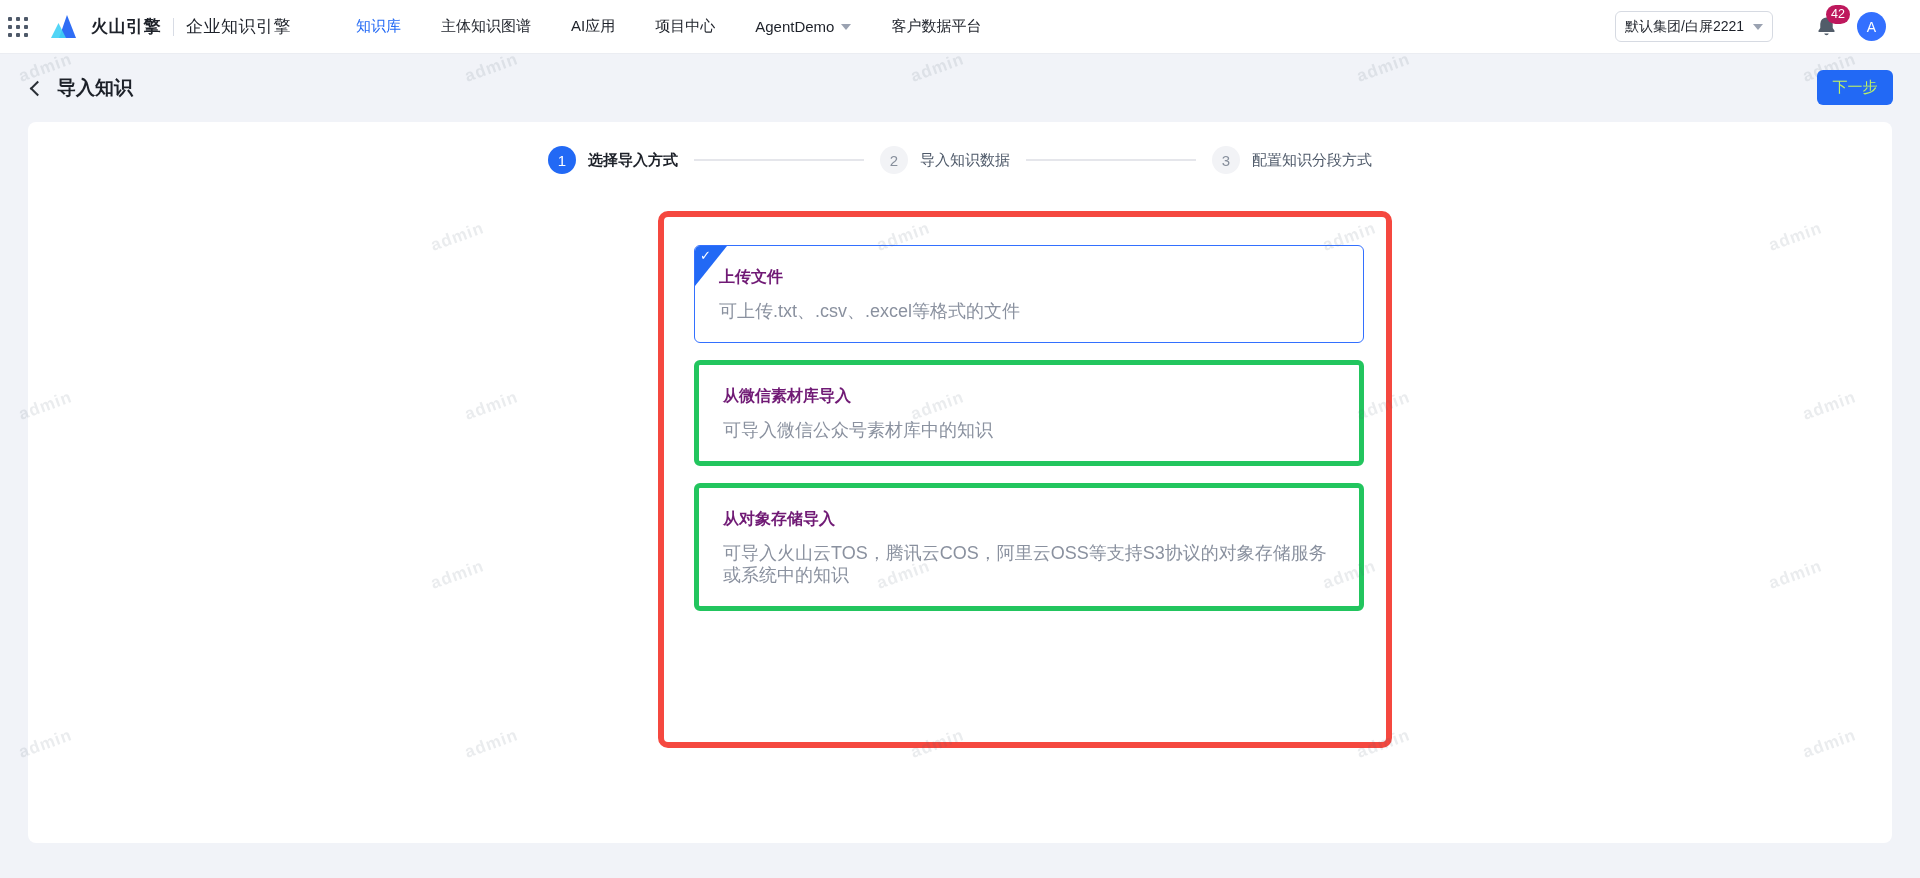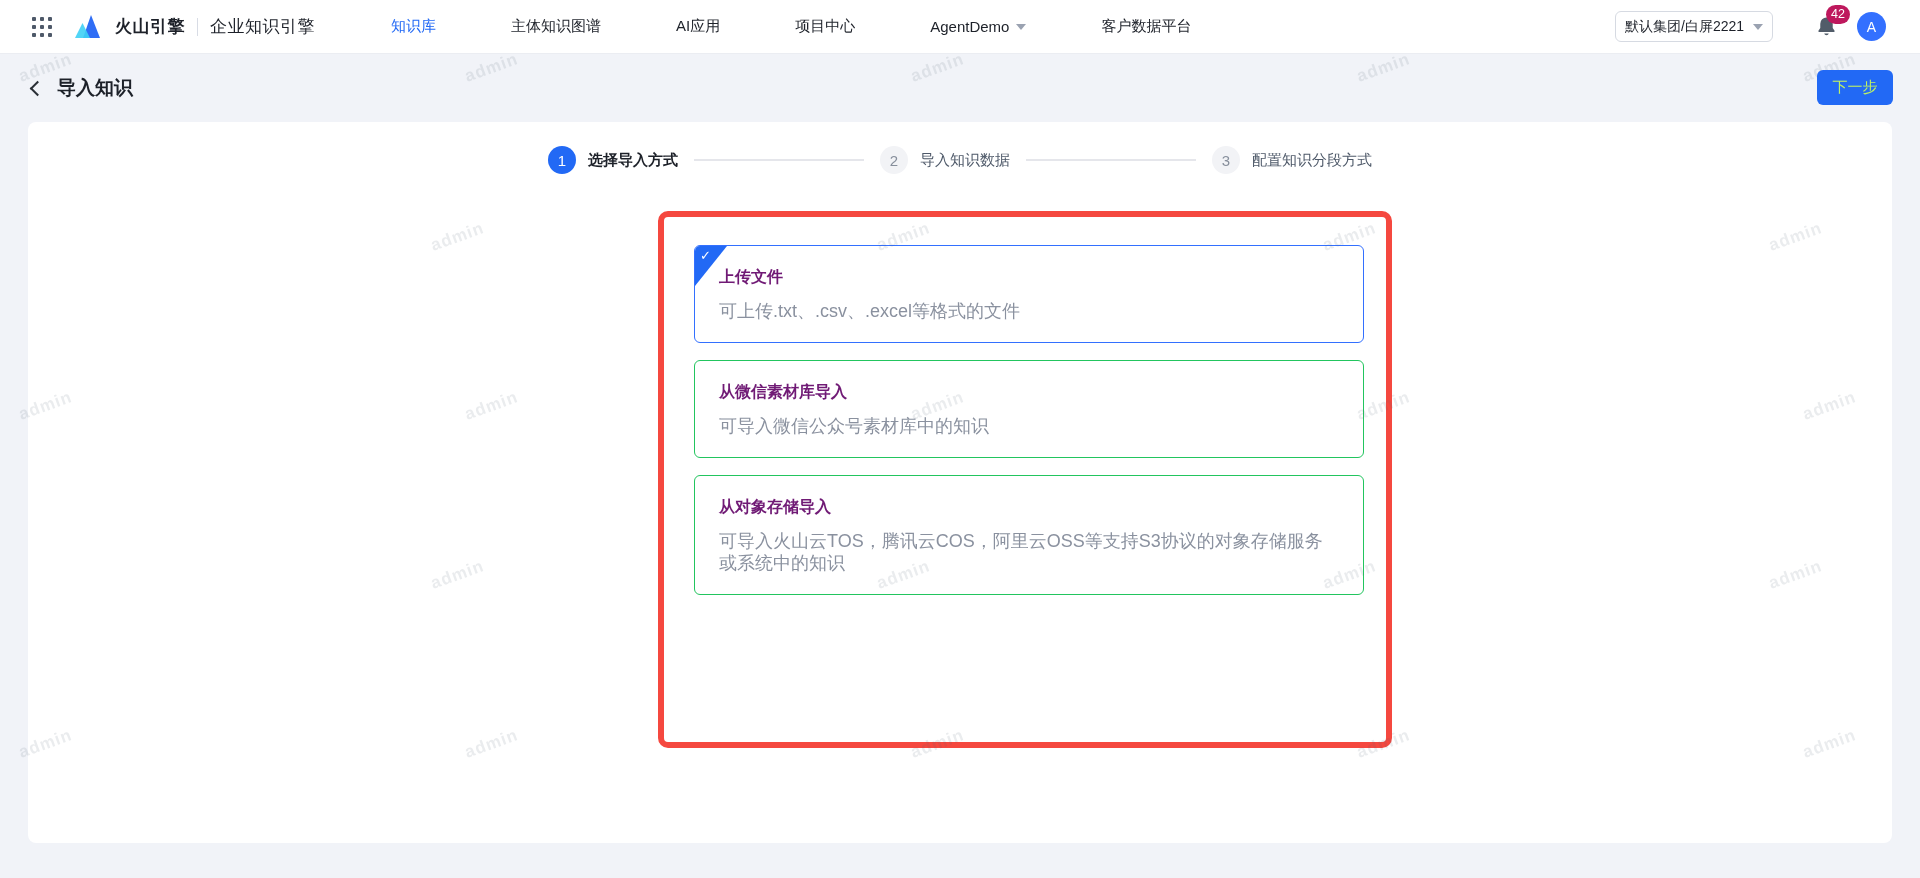--- a/index.html
+++ b/index.html
@@ -8,31 +8,31 @@
     font-family:"Liberation Sans","DejaVu Sans",sans-serif;
     background:#f1f3f8; color:#1d2129; position:relative;
   }
 
   
   .topnav {
     position:absolute; top:0; left:0; width:1920px; height:54px;
     background:#fff; border-bottom:1px solid #ebedf2;
     display:flex; align-items:center; z-index:5;
   }
-  .nav-left { display:flex; align-items:center; padding-left:24px; }
+  .nav-left { display:flex; align-items:center; }
   .grid-icon { width:4px; height:4px; background:#4e5969; border-radius:1px; margin:8px 16px 8px 8px;
     box-shadow:8px 0 #4e5969,16px 0 #4e5969,0 8px #4e5969,8px 8px #4e5969,16px 8px #4e5969,0 16px #4e5969,8px 16px #4e5969,16px 16px #4e5969;
     position:relative; top:-8px; }
   .logo { margin:0 14px 0 22px; display:flex; align-items:flex-end; }
   .brand-product { font-size:17px; font-weight:700; color:#1d2129; letter-spacing:.5px; }
   .brand-divider { width:1px; height:18px; background:#d8dce5; margin:0 12px; }
   .brand-suite { font-size:17px; color:#1d2129; letter-spacing:.5px; }
 
   .nav-menu { position:absolute; left:356px; display:flex; align-items:center; gap:40px; }
-  .nav-item { font-size:15px; color:#1d2129; cursor:pointer; display:flex; align-items:center; gap:7px;margin-left:35px; }
+  .nav-item { font-size:15px; color:#1d2129; cursor:pointer; display:flex; align-items:center; gap:7px; }
   .nav-item.active { color:#2269f5; font-weight:500; }
   .caret-down { width:0; height:0; border-left:5px solid transparent; border-right:5px solid transparent;
     border-top:6px solid #9aa2b1; display:inline-block; }
 
   .nav-right { position:absolute; right:34px; display:flex; align-items:center; }
   .org-select { width:158px; height:31px; border:1px solid #d6dae2; border-radius:6px; background:#fff;
     display:flex; align-items:center; justify-content:space-between; padding:0 9px; cursor:pointer; }
   .org-select span.txt { font-size:14px; color:#1d2129; white-space:nowrap; }
   .bell-wrap { position:relative; margin-left:42px; cursor:pointer; width:24px; height:24px; }
   .badge { position:absolute; top:-10px; left:11px; min-width:24px; height:19px; background:#be185d;
@@ -58,21 +58,21 @@
   .step { display:flex; align-items:center; gap:12px; }
   .step-circle { width:28px; height:28px; border-radius:50%; background:#f2f3f6; color:#878f9c;
     font-size:15px; display:flex; align-items:center; justify-content:center; }
   .step.active .step-circle { background:#2269f5; color:#fff; }
   .step-label { font-size:15px; color:#4e5969; }
   .step.active .step-label { color:#1d2129; font-weight:600; }
   .step-connector { width:170px; height:1.5px; background:#e5e6eb; margin:0 16px; }
 
   
   .cards { position:absolute; left:666px; top:123px; width:670px; display:flex; flex-direction:column; gap:17px; }
-  .card { background:#fff; border:1px solid #22c55e; border-radius:6px; padding:20px 24px; position:relative;
+  .card { background:#fff; border:5px solid #22c55e; border-radius:6px; padding:20px 24px; position:relative;
     cursor:pointer; overflow:hidden; }
   .card.selected { border:1.5px solid #3370ff; }
   .card-title { font-size:16px; font-weight:600; color:#701a75; line-height:22px; margin-bottom:12px; }
   .card-desc { font-size:18px; color:#8a919f; line-height:22px; }
   .corner-ribbon { position:absolute; top:0; left:0; width:0; height:0;
     border-top:40px solid #2269f5; border-right:32px solid transparent; }
   .corner-check { position:absolute; top:2px; left:5px; color:#fff; font-size:13px; font-weight:700; }
 
   
   .annotation-box { position:absolute; left:658px; top:211px; width:734px; height:537px;

